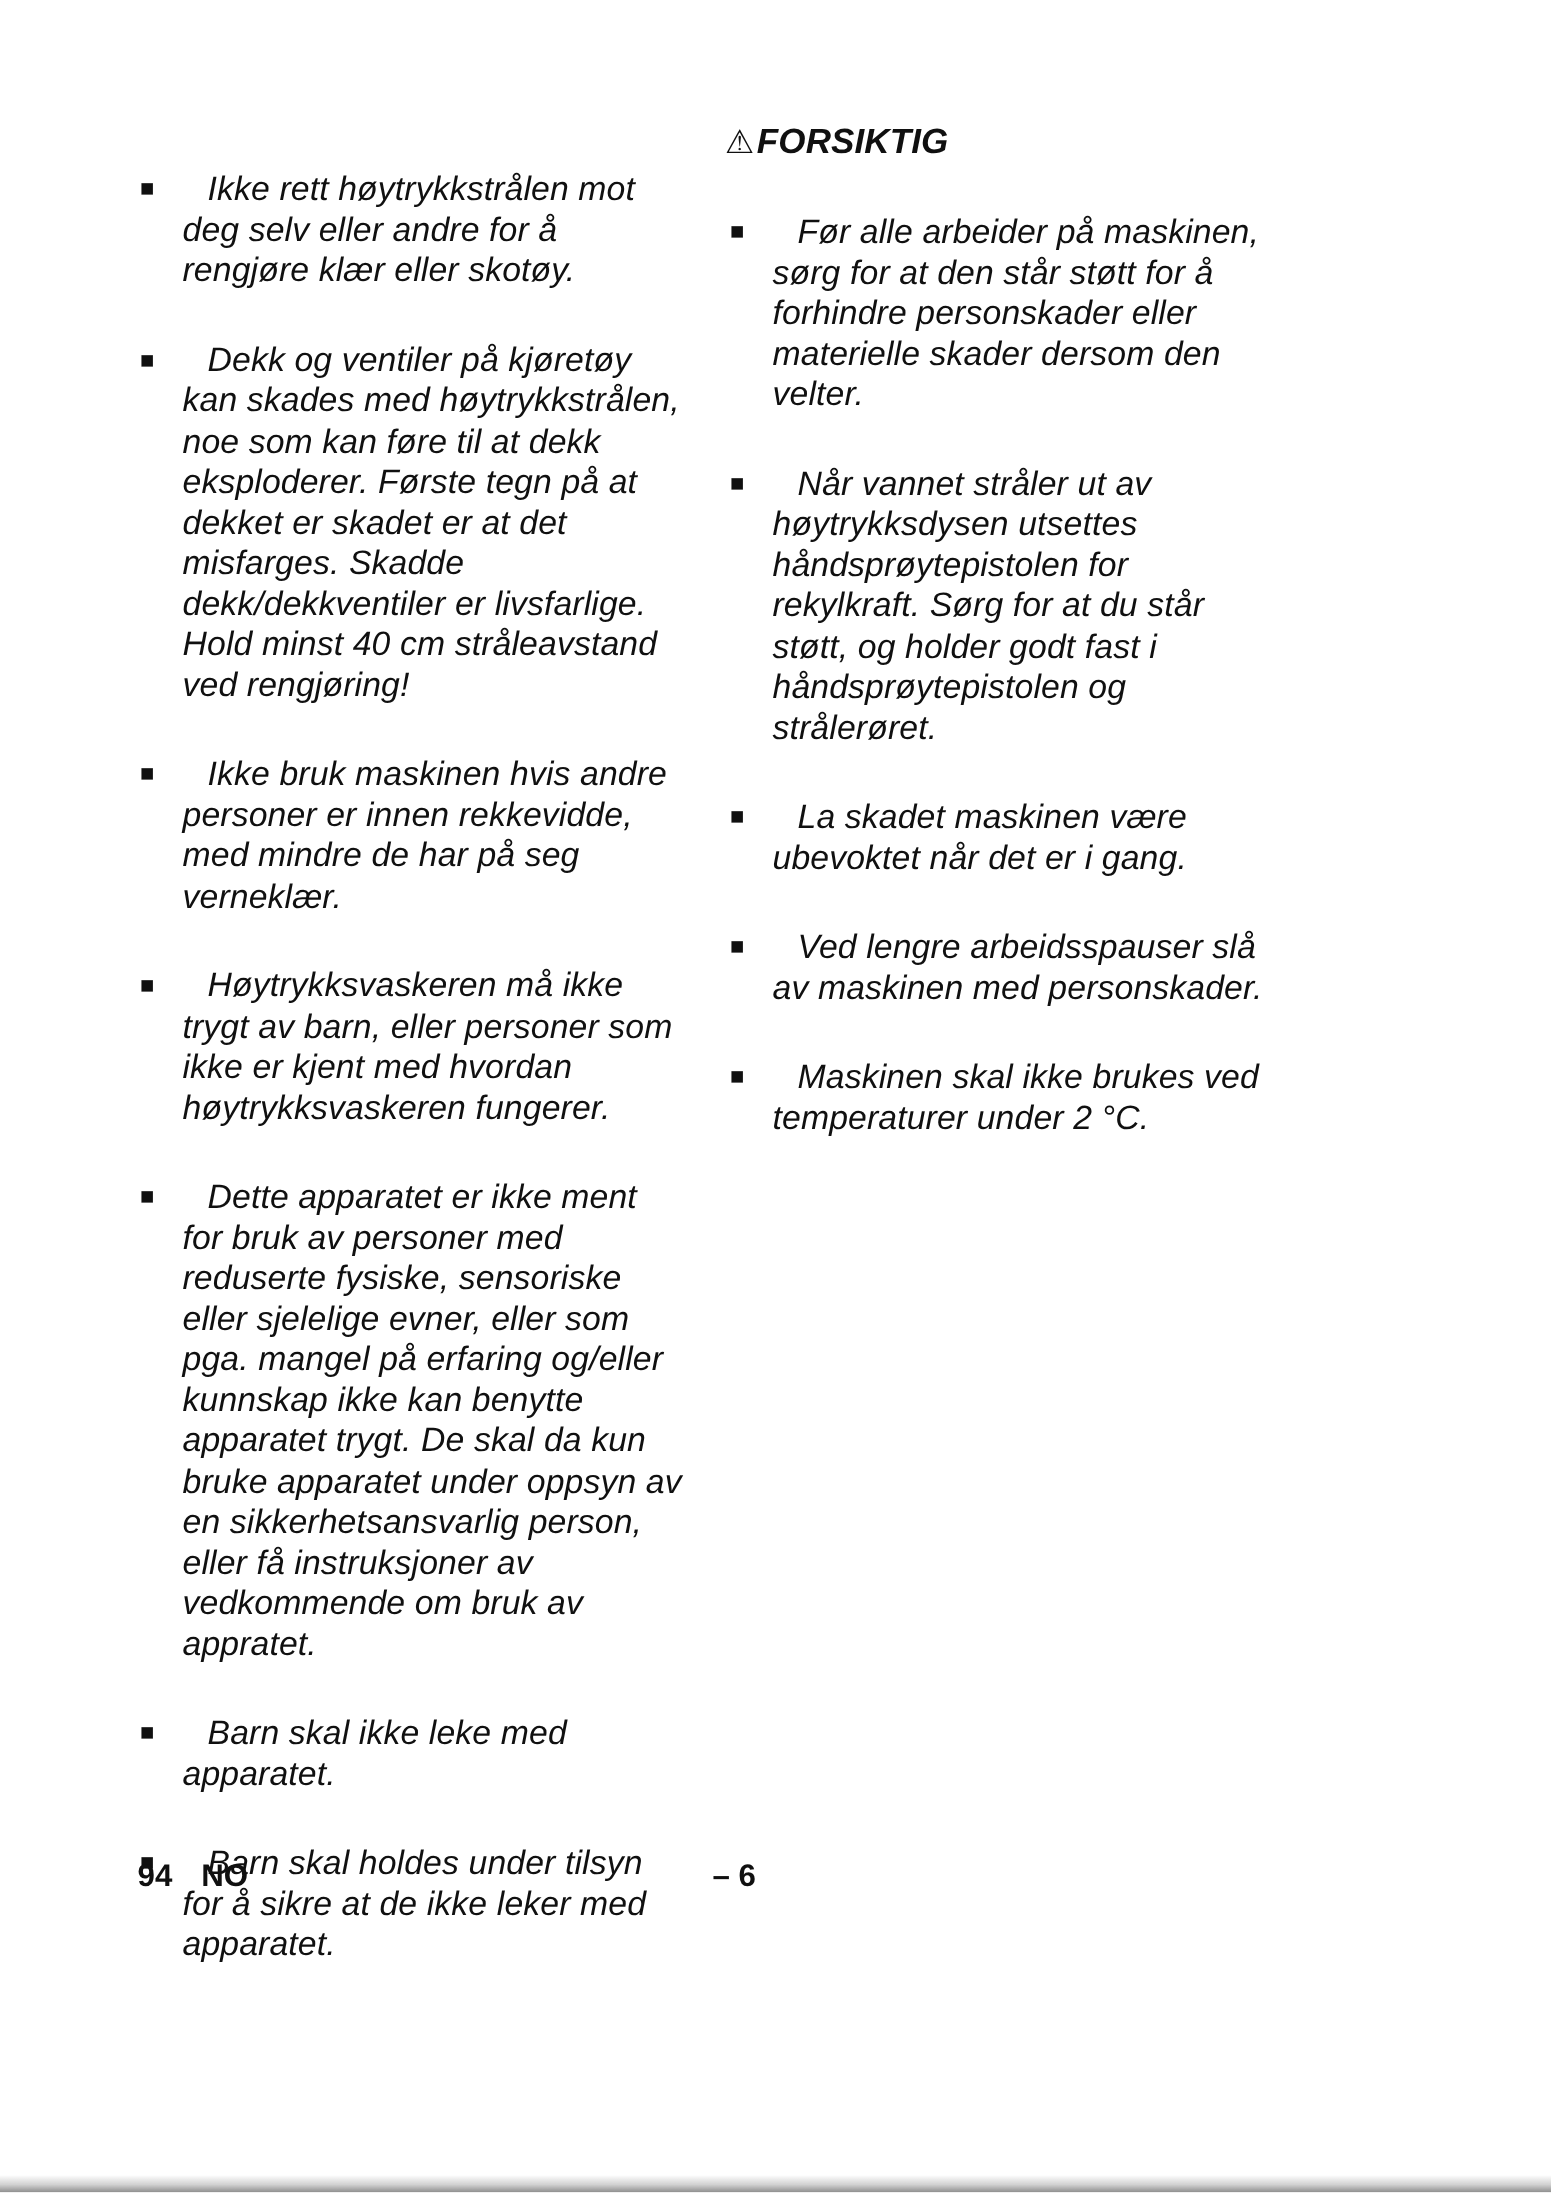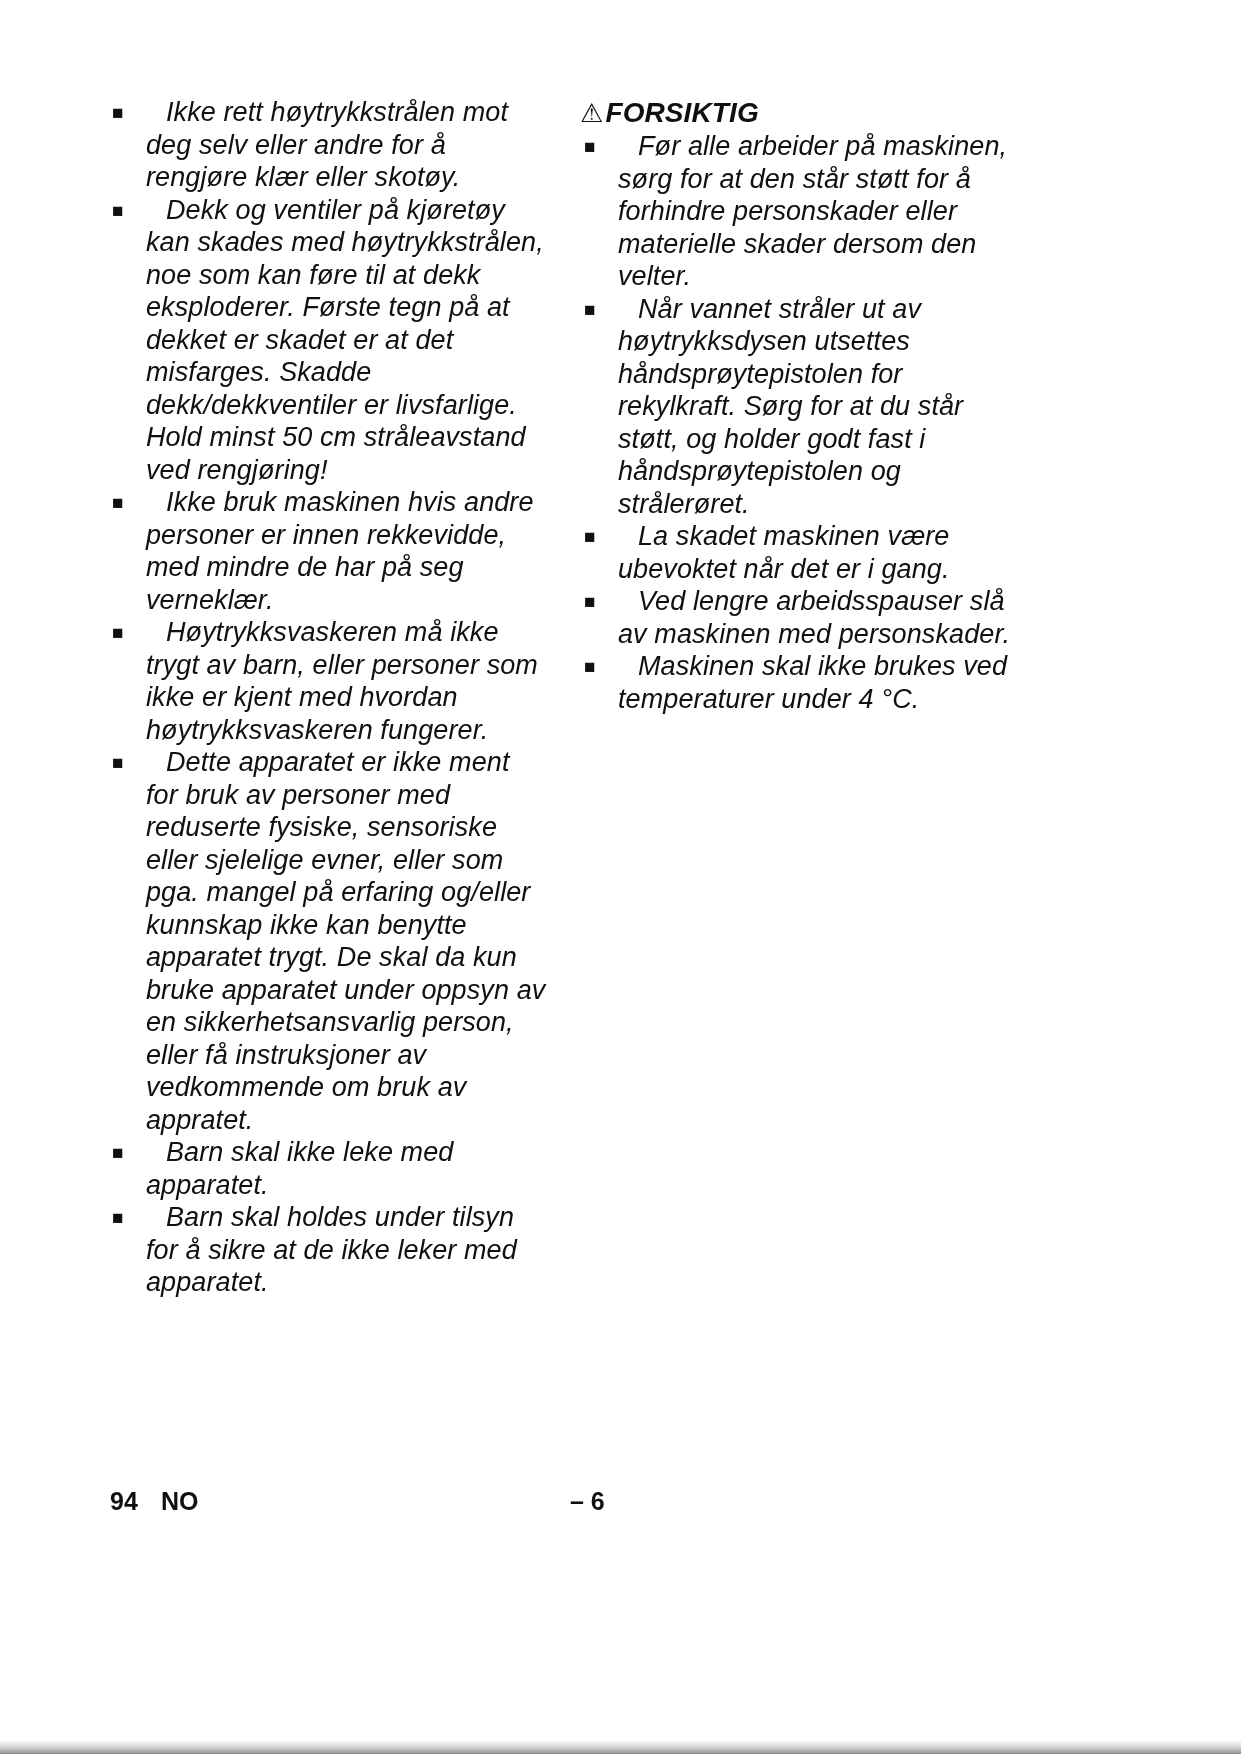--- a/index.html
+++ b/index.html
@@ -39,20 +39,21 @@
     position: absolute;
     left: 2px;
     top: 1px;
     font-style: normal;
     font-size: 19px;
     line-height: 32.5px;
   }
   .bullet-text {
     display: block;
     text-indent: 20px;
+    margin-top: 39px;
   }
   .section-heading {
     font-weight: 700;
     font-size: 28px;
     line-height: 34px;
     margin-left: -2px;
   }
   .warning-icon {
     font-style: normal;
     font-size: 26px;
@@ -87,21 +88,21 @@
 <div class="page">
 
   <div class="content">
     <div class="column">
         <div class="bullet-item">
           <span class="bullet-marker">■</span>
           <span class="bullet-text">Ikke rett høytrykkstrålen mot deg selv eller andre for å rengjøre klær eller skotøy.</span>
         </div>
         <div class="bullet-item">
           <span class="bullet-marker">■</span>
-          <span class="bullet-text">Dekk og ventiler på kjøretøy kan skades med høytrykkstrålen, noe som kan føre til at dekk eksploderer. Første tegn på at dekket er skadet er at det misfarges. Skadde dekk/dekkventiler er livsfarlige. Hold minst 50 cm stråleavstand ved rengjøring!</span>
+          <span class="bullet-text">Dekk og ventiler på kjøretøy kan skades med høytrykkstrålen, noe som kan føre til at dekk eksploderer. Første tegn på at dekket er skadet er at det misfarges. Skadde dekk/dekkventiler er livsfarlige. Hold minst 40 cm stråleavstand ved rengjøring!</span>
         </div>
         <div class="bullet-item">
           <span class="bullet-marker">■</span>
           <span class="bullet-text">Ikke bruk maskinen hvis andre personer er innen rekkevidde, med mindre de har på seg verneklær.</span>
         </div>
         <div class="bullet-item">
           <span class="bullet-marker">■</span>
           <span class="bullet-text">Høytrykksvaskeren må ikke trygt av barn, eller personer som ikke er kjent med hvordan høytrykksvaskeren fungerer.</span>
         </div>
         <div class="bullet-item">
@@ -130,21 +131,21 @@
         <div class="bullet-item">
           <span class="bullet-marker">■</span>
           <span class="bullet-text">La skadet maskinen være ubevoktet når det er i gang.</span>
         </div>
         <div class="bullet-item">
           <span class="bullet-marker">■</span>
           <span class="bullet-text">Ved lengre arbeidsspauser slå av maskinen med personskader.</span>
         </div>
         <div class="bullet-item">
           <span class="bullet-marker">■</span>
-          <span class="bullet-text">Maskinen skal ikke brukes ved temperaturer under 4 °C.</span>
+          <span class="bullet-text">Maskinen skal ikke brukes ved temperaturer under 2 °C.</span>
         </div>
       </div>
   </div>
 
   <div class="footer">
     <span class="pageno">94</span>
     <span class="lang">NO</span>
     <span class="center">– 6</span>
   </div>
 

